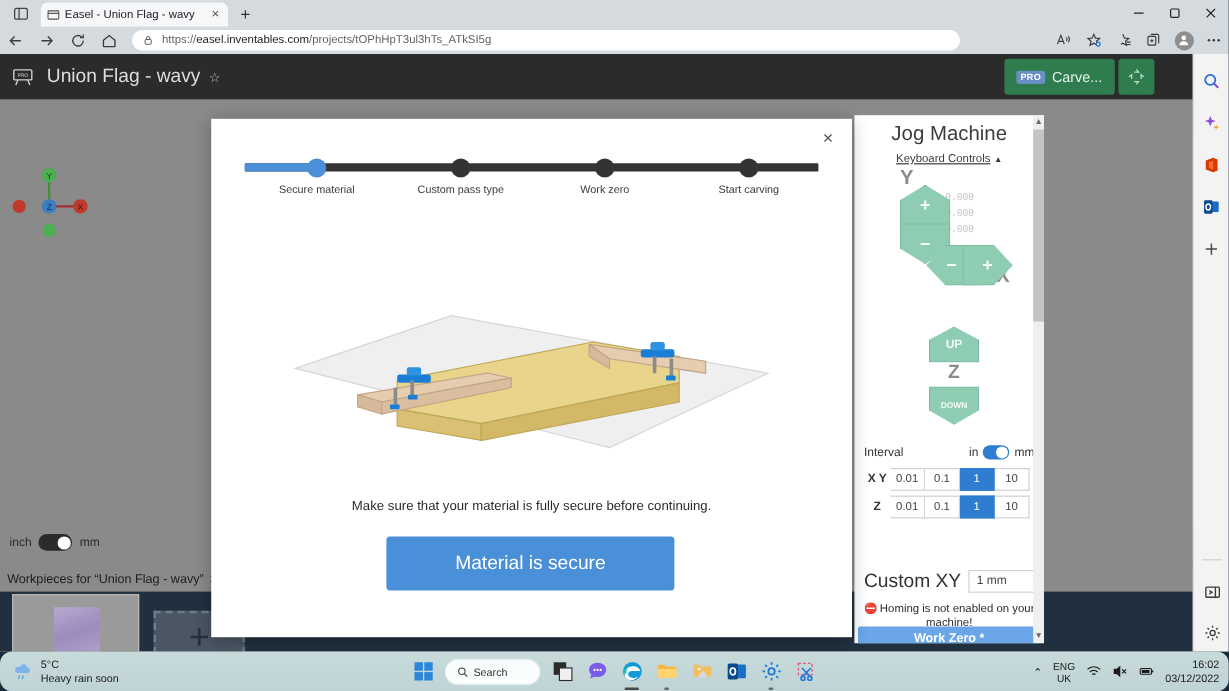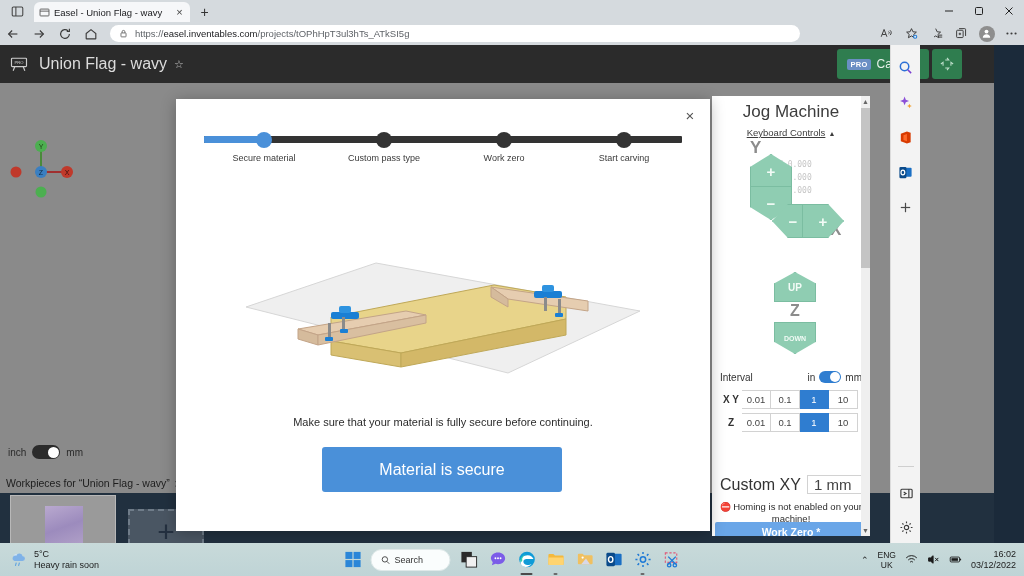--- a/index.html
+++ b/index.html
@@ -2,21 +2,21 @@
 <html><head>
 <meta charset="utf-8">
 <style>
   * { box-sizing: border-box; margin: 0; padding: 0; }
   html, body {
     width: 1024px; height: 576px;
     font-family: "Liberation Sans", sans-serif;
     overflow: hidden;
     background: #1b2a3a;
   }
-  #root { position: relative; width: 920px; height: 576px; }
+  #root { position: relative; width: 1024px; height: 576px; }
 
   
   .browser-chrome {
     position: absolute; left: 0; top: 0; width: 1024px; height: 45px;
     background: #d5dade;
   }
   .tabstrip {
     position: absolute; left: 0; top: 0; width: 1024px; height: 22px;
   }
   .tab-tile-btn {
@@ -294,21 +294,21 @@
     font-size: 9.5px; color: #444; background: #fff;
   }
   .step-seg:first-of-type { border-left: 1px solid #d2d2d2; }
   .step-seg.active { background: #2f7dd0; color: #fff; border-color: #2f7dd0; }
   .custom-row {
     position: absolute; left: 8px; top: 379px; display: flex; align-items: center;
   }
   .custom-label { font-size: 16px; color: #333; margin-right: 6px; }
   .custom-input {
     width: 58px; height: 19px; border: 1px solid #d2d2d2; background: #fff;
-    font-size: 15px; color: #444; display: flex; align-items: center; padding-left: 6px;
+    font-size: 10px; color: #444; display: flex; align-items: center; padding-left: 6px;
   }
   .homing-warn {
     position: absolute; left: 4px; top: 405px; width: 150px;
     font-size: 9.5px; color: #2c2c2c; text-align: center; line-height: 12px;
   }
   .warn-icon { color: #c0392b; font-size: 9px; margin-right: 2px; }
   .jog-action {
     position: absolute; left: 3px; width: 152px; height: 20px;
     background: #6aa6e8; color: #fff; font-size: 10.5px; font-weight: bold;
     display: flex; align-items: center; justify-content: center;
@@ -384,21 +384,21 @@
     position: absolute; bottom: 6px; left: 0; width: 30px;
     display: flex; flex-direction: column; align-items: center; gap: 14px;
   }
   .sb-divider { width: 16px; height: 1px; background: #cfcfcf; margin-bottom: 2px; }
 
   
   .taskbar {
     position: absolute; left: 0; bottom: 0; width: 1024px; height: 33px;
     background: #c2d6d6;
     background: linear-gradient(180deg, #c8dada 0%, #bfd4d6 100%);
-    display: flex; align-items: center;
+    display: flex; align-items: center; border-radius: 10px;
   }
   .weather {
     position: absolute; left: 10px; display: flex; align-items: center; gap: 6px;
   }
   .weather-ico { width: 18px; height: 18px; }
   .weather-txt { font-size: 9px; color: #1b1b1b; line-height: 11px; }
   .tb-center {
     position: absolute; left: 50%; transform: translateX(-50%);
     display: flex; align-items: center; gap: 7px;
   }

